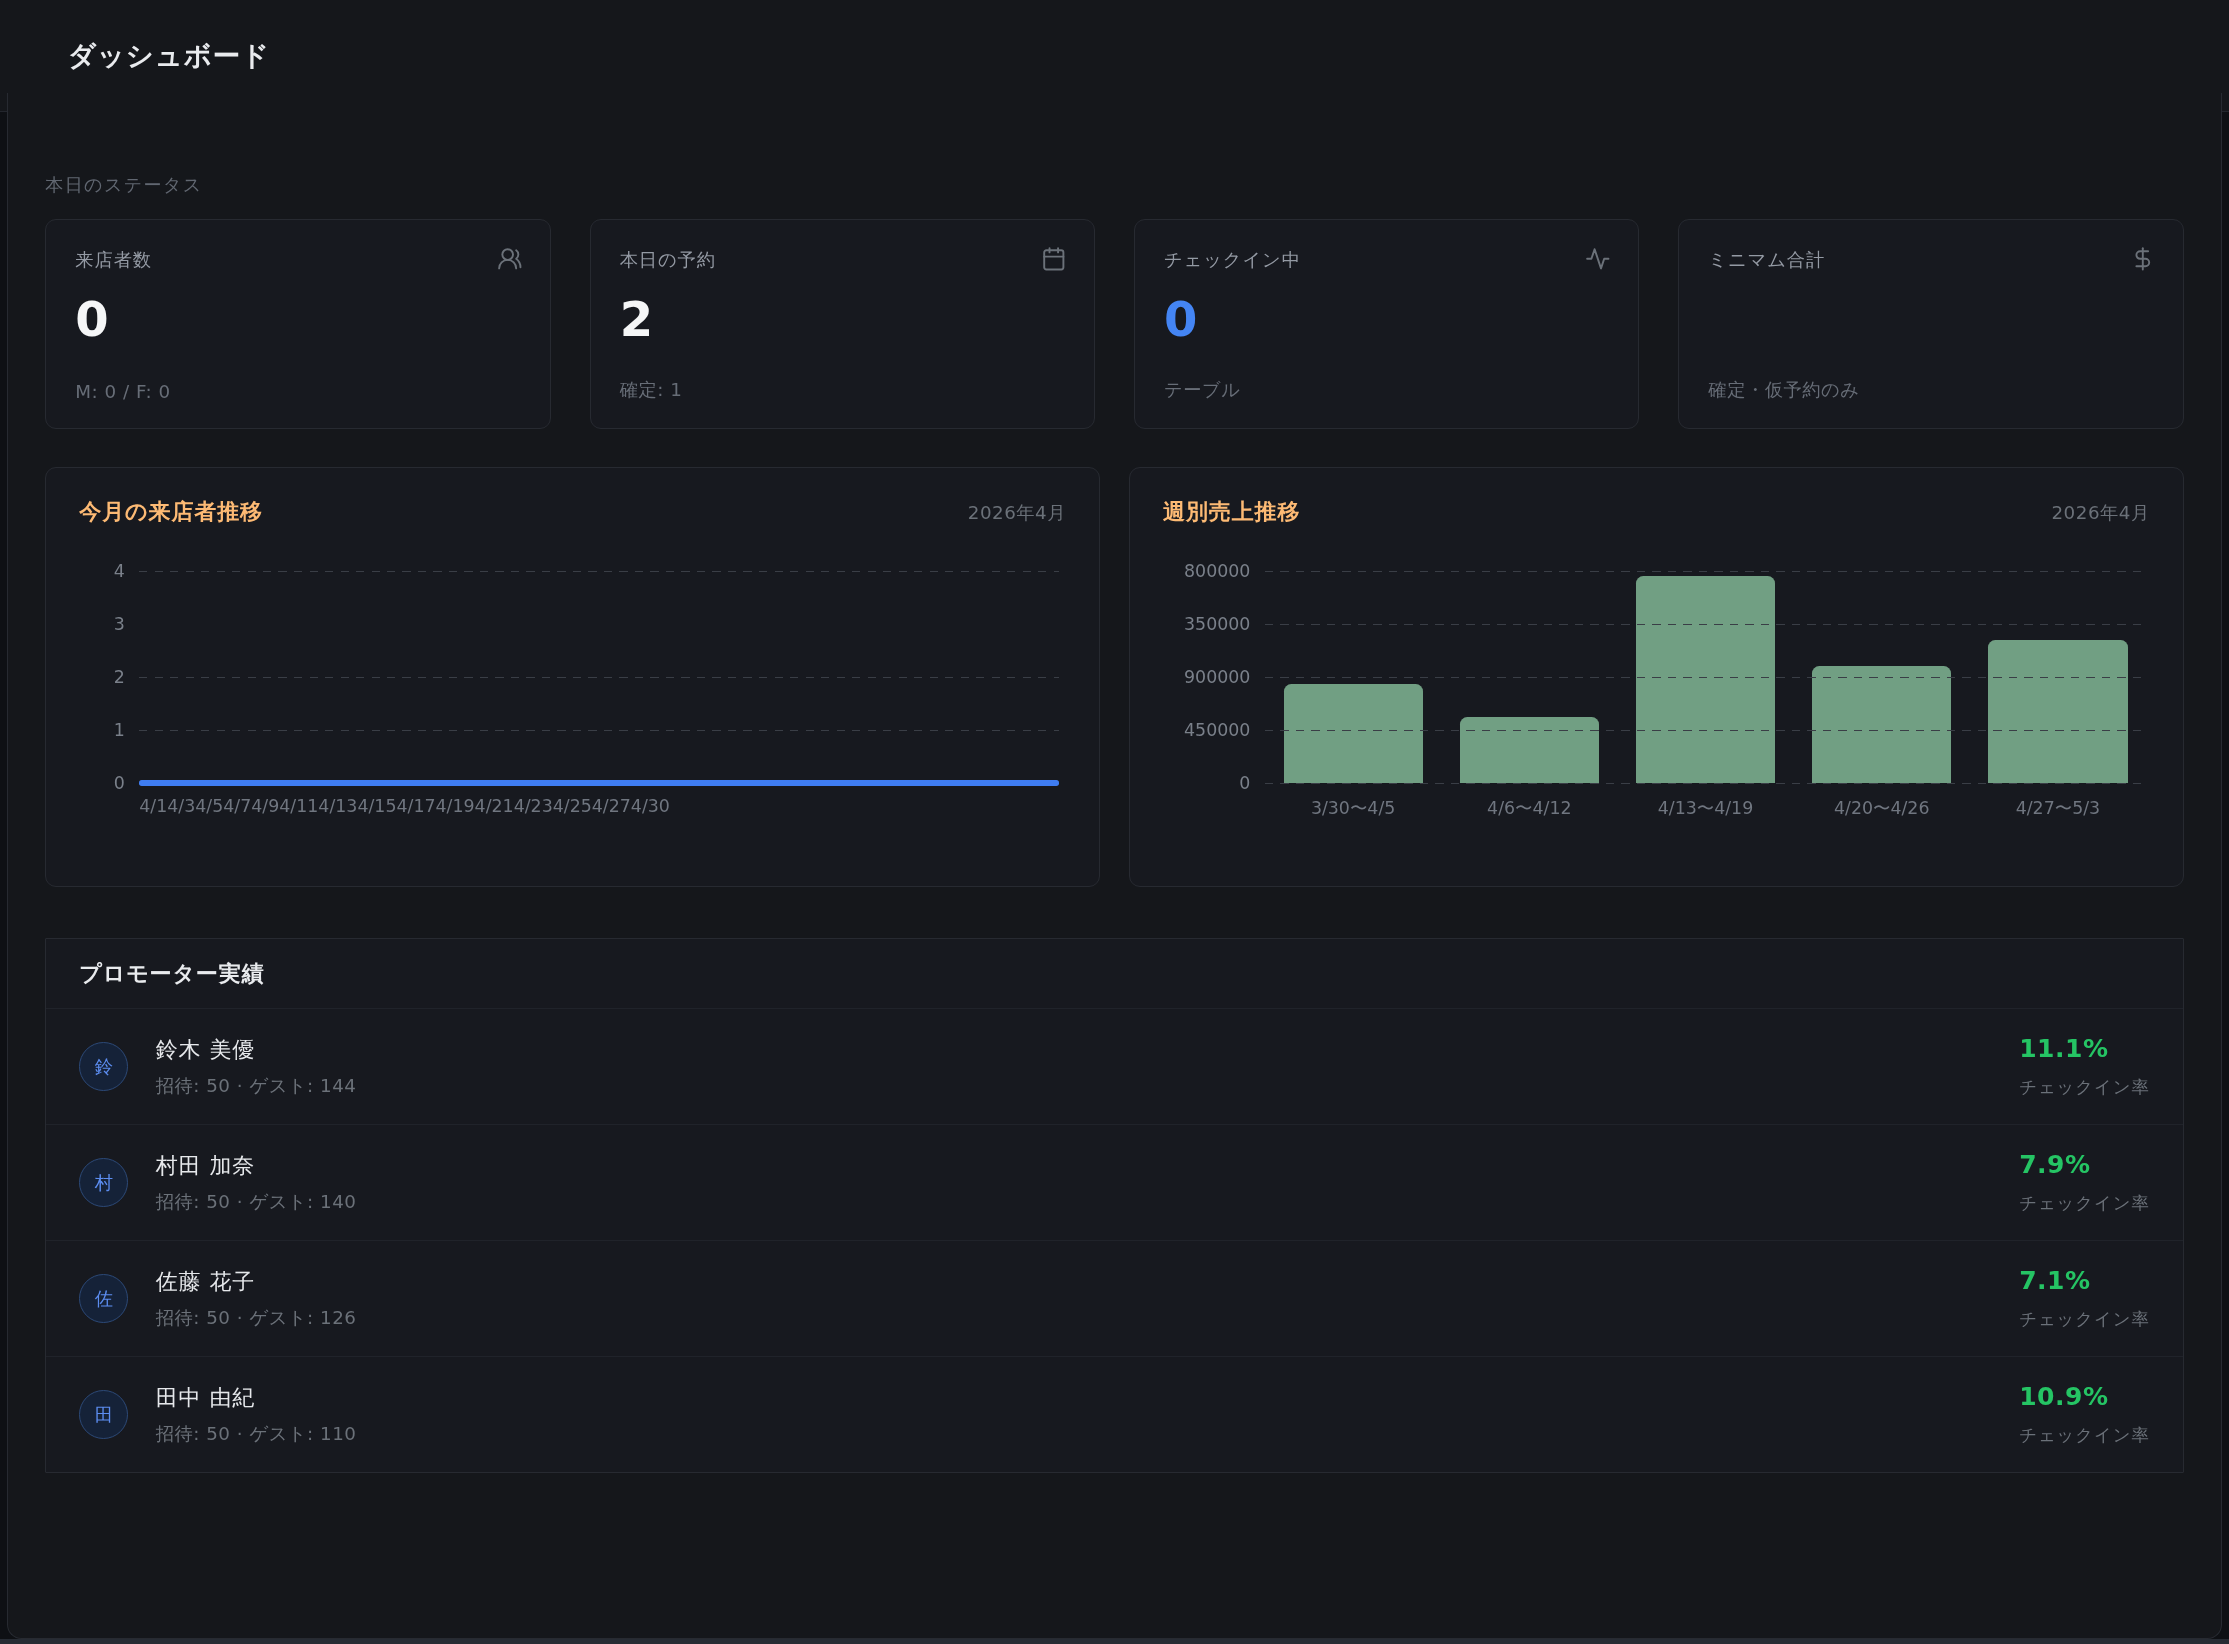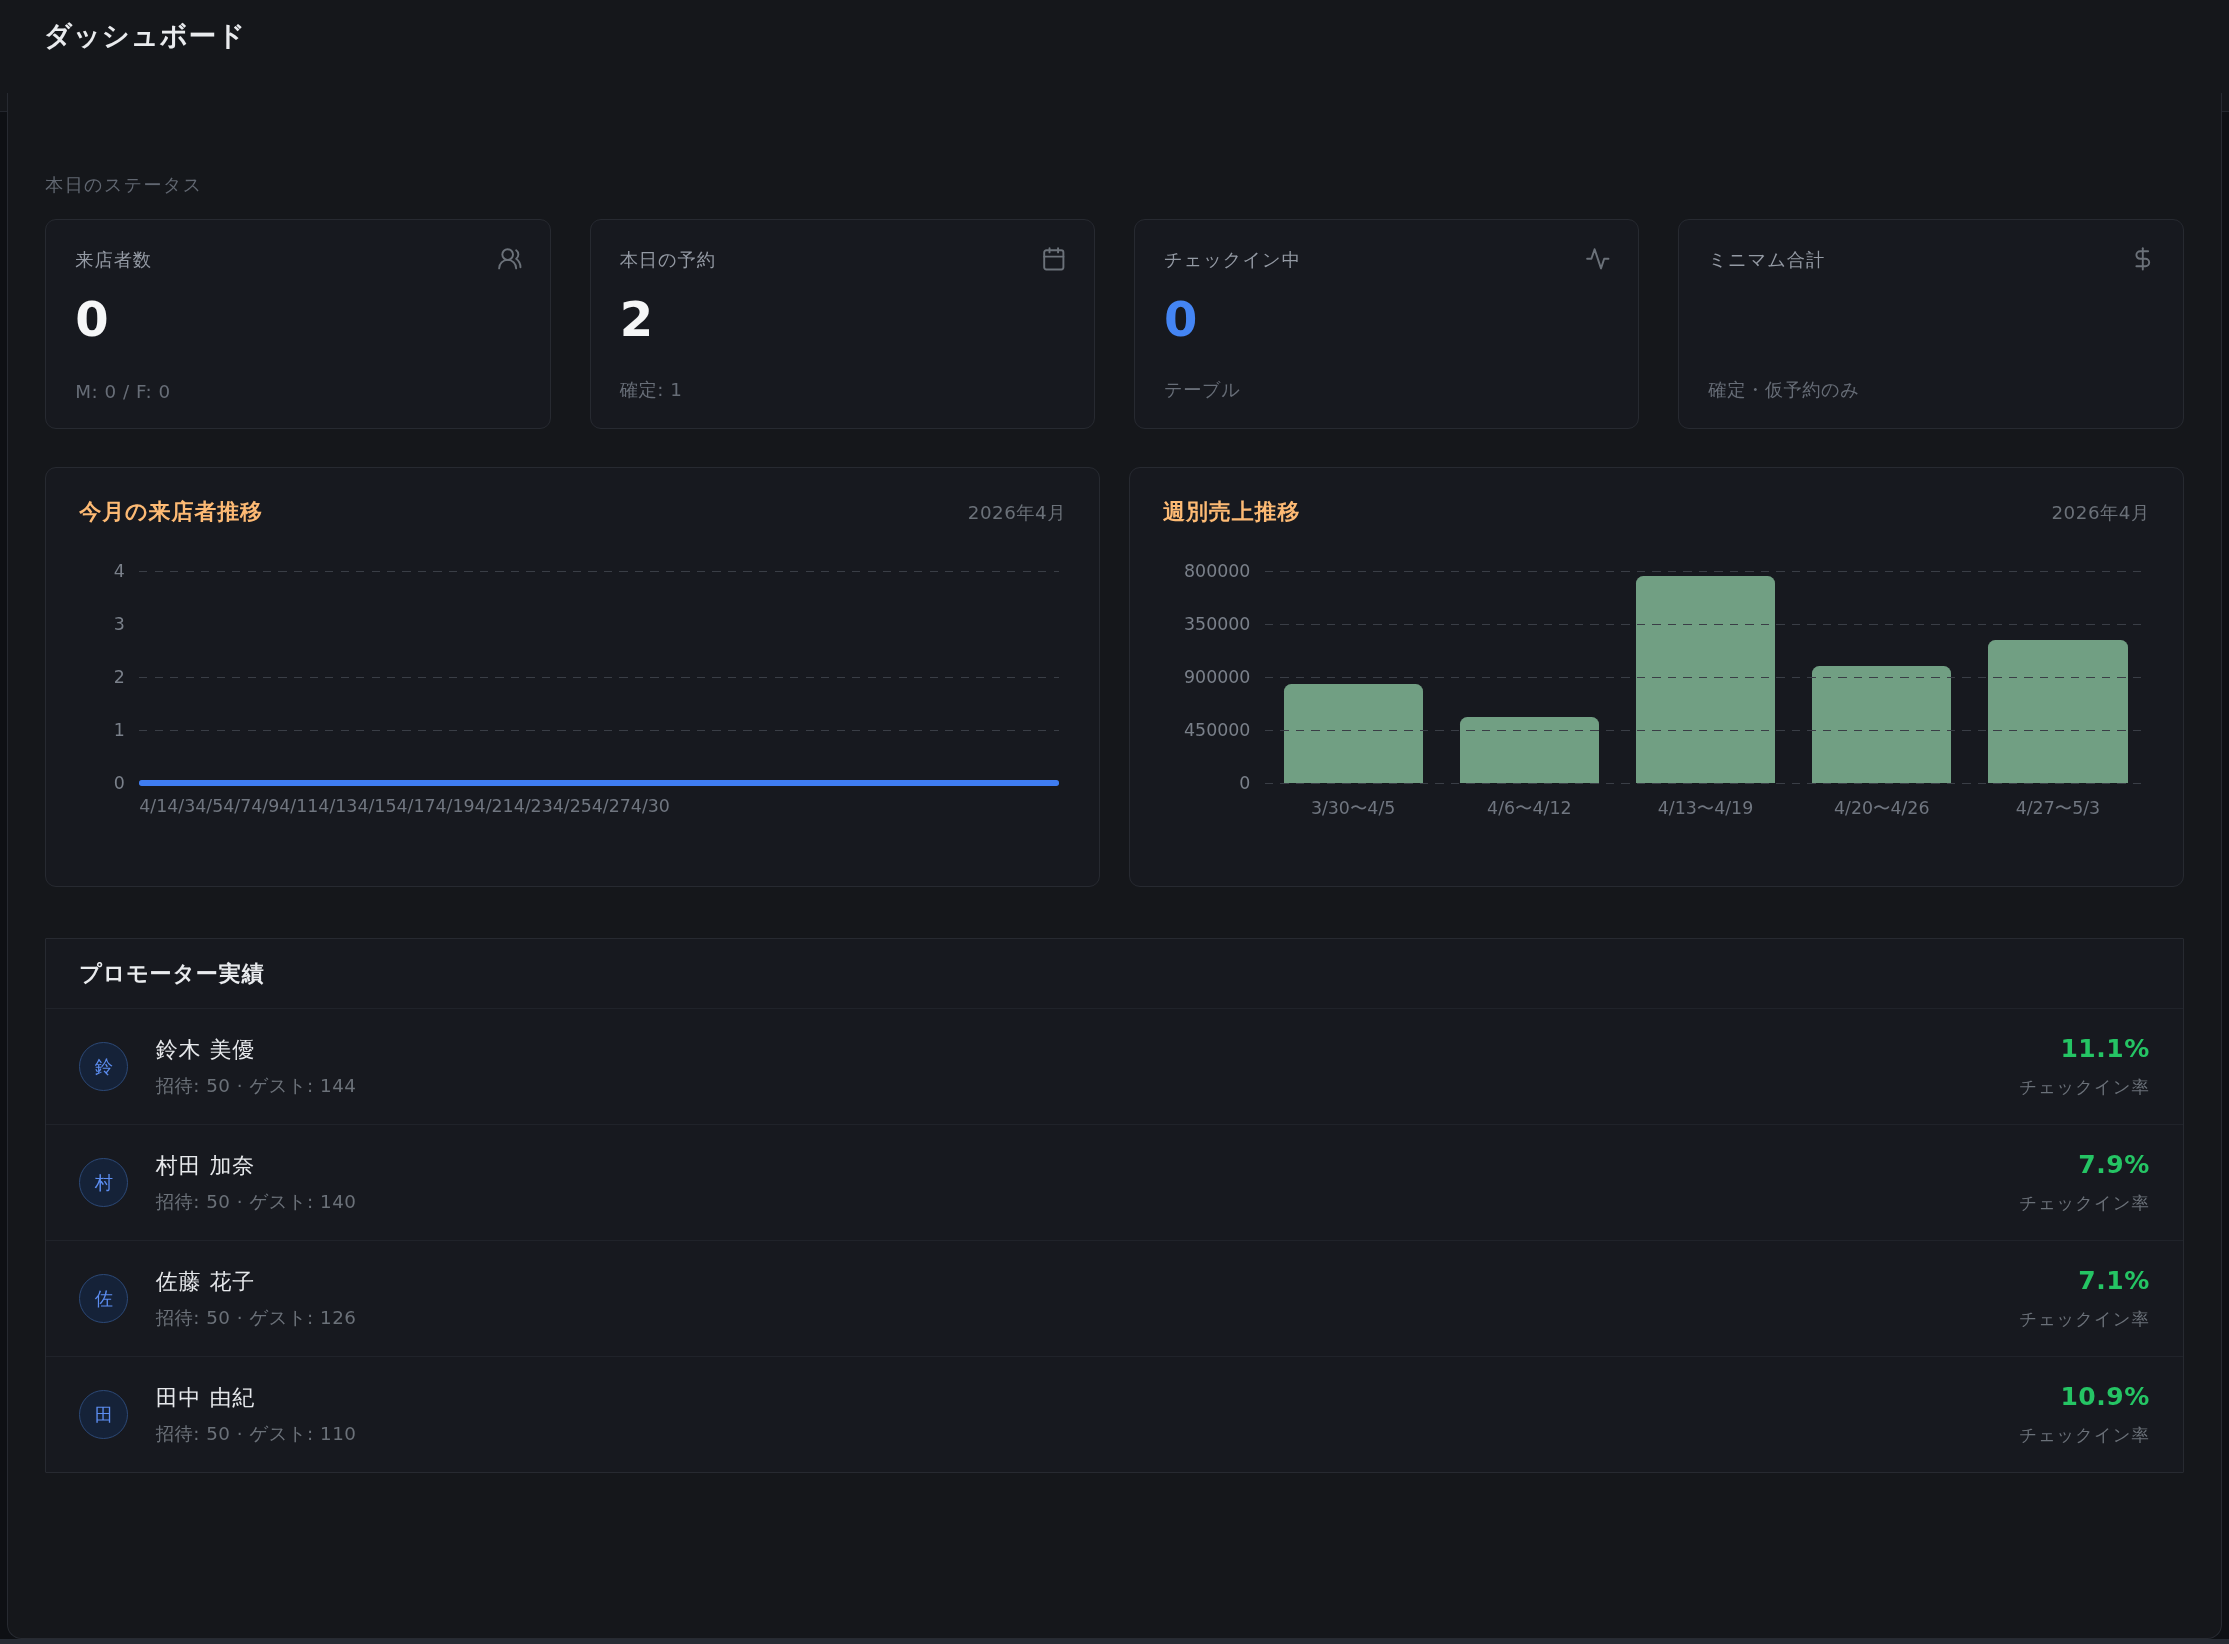--- a/index.html
+++ b/index.html
@@ -5,21 +5,21 @@
   html,body{margin:0;padding:0;}
   body{
     width:2229px;height:1645px;overflow:hidden;position:relative;
     background:#0e1014;
     font-family:"DejaVu Sans","Liberation Sans",sans-serif;
     -webkit-font-smoothing:antialiased;
   }
   
   .topbar{
     height:112px;background:#15171b;border-bottom:0.9px solid #23262d;
-    display:flex;align-items:flex-start;padding-left:44px;box-sizing:border-box;
+    display:flex;align-items:center;padding-left:68px;box-sizing:border-box;
   }
   .page-title{font-size:27.4px;font-weight:600;color:#e9ebee;letter-spacing:0.9px;}
   
   .panel{
     position:absolute;top:93px;left:7.3px;right:7.3px;bottom:6.4px;box-sizing:border-box;
     background:#15171b;border:0.9px solid #272a31;border-top:none;
     border-radius:0 0 14.6px 14.6px;padding:0 37px;overflow:hidden;
   }
   .section-label{margin-top:80px;font-size:18px;color:#616771;letter-spacing:1.4px;}
   
@@ -70,21 +70,21 @@
   }
   .promo-row{height:115px;display:flex;align-items:center;padding:0 33px;border-bottom:0.9px solid #20232a;}
   .promo-row:last-child{border-bottom:none;}
   .avatar{
     width:49px;height:49px;border-radius:50%;flex:0 0 49px;box-sizing:border-box;
     background:#152238;border:1.4px solid #2c4977;color:#5c8df0;
     display:flex;align-items:center;justify-content:center;font-size:18.3px;margin-right:27.4px;
   }
   .p-name{font-size:22px;color:#e6e8eb;font-weight:500;letter-spacing:0.9px;}
   .p-meta{font-size:18.3px;color:#6b7179;margin-top:8.2px;letter-spacing:0.5px;}
-  .p-right{margin-left:auto;text-align:right;}
+  .p-right{margin-left:auto;}
   .p-rate{font-size:25px;font-weight:700;letter-spacing:0.5px;}
   .p-rate-label{font-size:17.4px;color:#6b7179;margin-top:12px;letter-spacing:0.9px;}
   
   .bottom-strip{position:absolute;left:0;right:0;bottom:0;height:6.4px;background:#272c34;}
 </style>
 </head>
 <body>
 
 <header class="topbar">
   <h1 class="page-title">ダッシュボード</h1>

